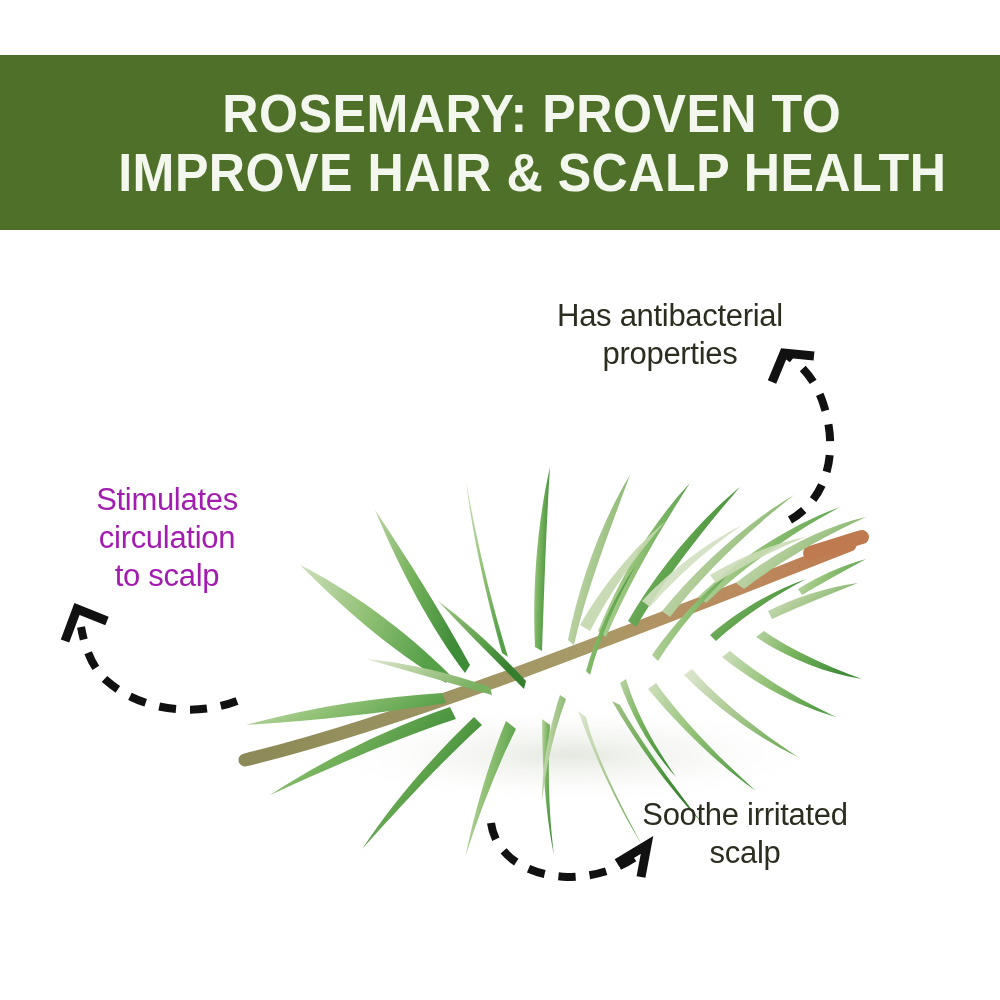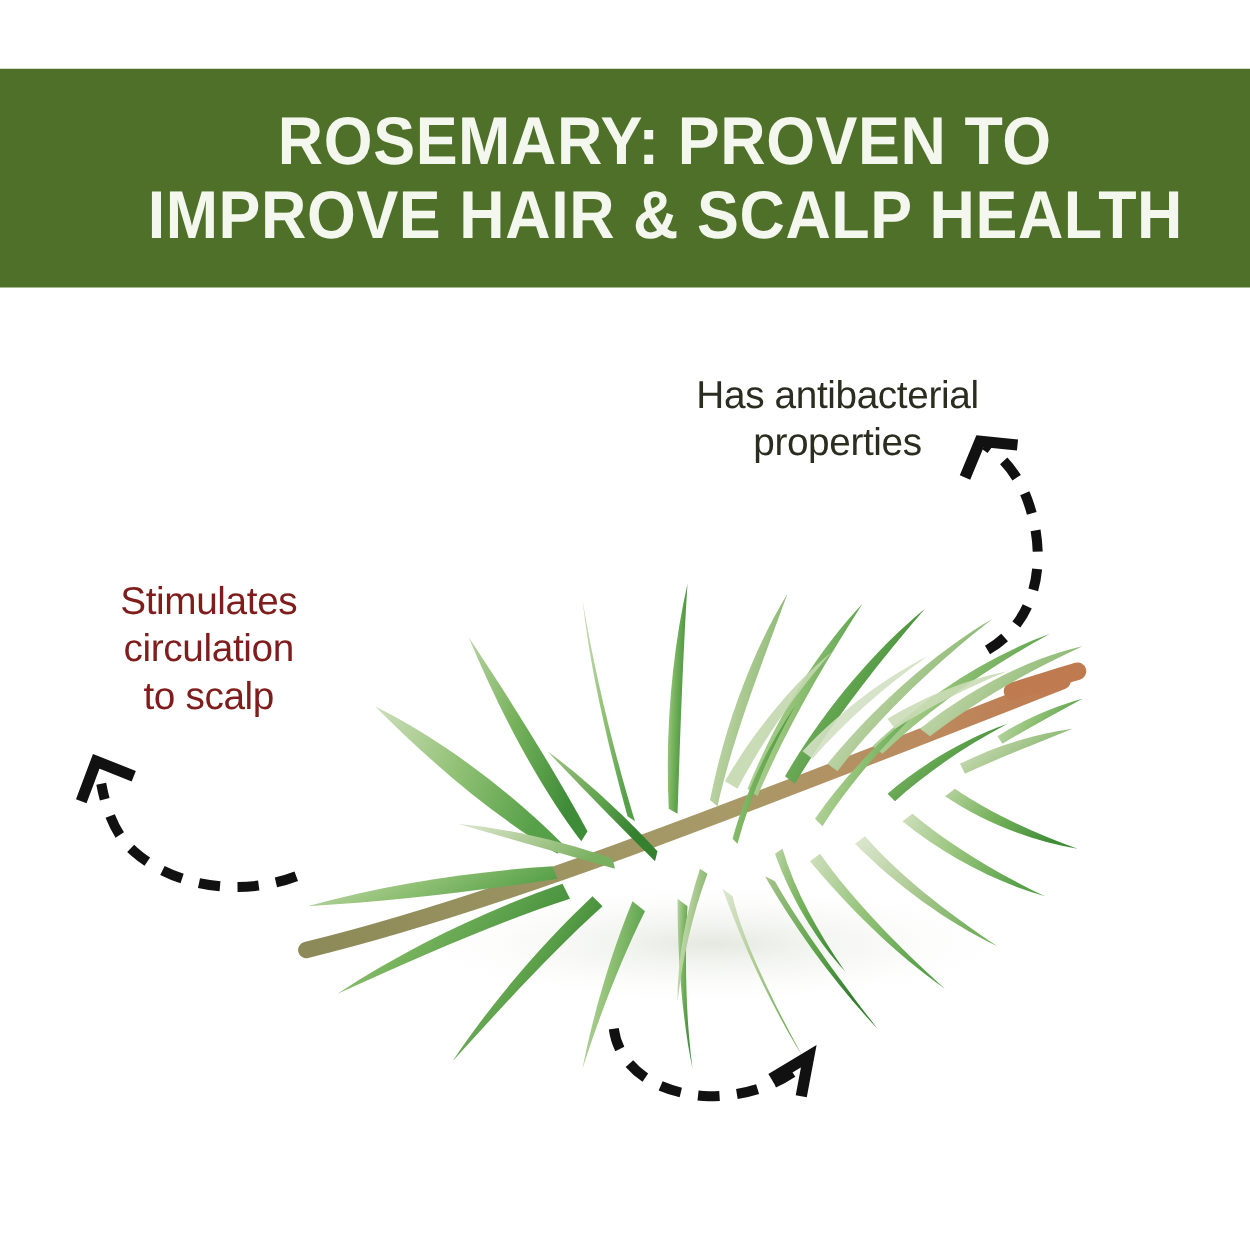--- a/index.html
+++ b/index.html
@@ -202,28 +202,30 @@
   </div>
 
   <div class="callout" id="callout-antibacterial" style="color: rgb(43, 45, 32);">Has antibacterial
 properties</div>
 
   <svg class="arrow-svg" id="arrow-antibacterial" width="110" height="200" viewBox="0 0 110 200">
     <path class="arrow-dash" d="M30,190 C 68,168 80,120 62,70 C 54,48 40,34 28,26"></path>
     <path class="arrow-head" d="M12,52 L 24,23 L 54,26"></path>
   </svg>
 
-  <div class="callout" id="callout-circulation" style="color: #7f1d1d;">Stimulates
+  <div class="callout" id="callout-circulation" style="color: #a21caf; margin-top: 19px;">Stimulates
 circulation
 to scalp</div>
 
   <svg class="arrow-svg" id="arrow-circulation" width="190" height="135" viewBox="0 0 190 135">
     <path class="arrow-dash" d="M182,116 C 140,132 86,126 52,96 C 38,84 30,64 26,42"></path>
     <path class="arrow-head" d="M10,56 L 22,24 L 52,36"></path>
   </svg>
 
+  <div class="callout" id="callout-soothe" style="color: rgb(43, 45, 32);">Soothe irritated
+scalp</div>
 
   <svg class="arrow-svg" id="arrow-soothe" width="190" height="90" viewBox="0 0 190 90">
     <path class="arrow-dash" d="M16,18 C 20,48 48,70 92,72 C 124,72 148,62 166,48"></path>
     <path class="arrow-head" d="M142,58 L 172,40 L 166,72"></path>
   </svg>
 
 </div>
 
 </body></html>

